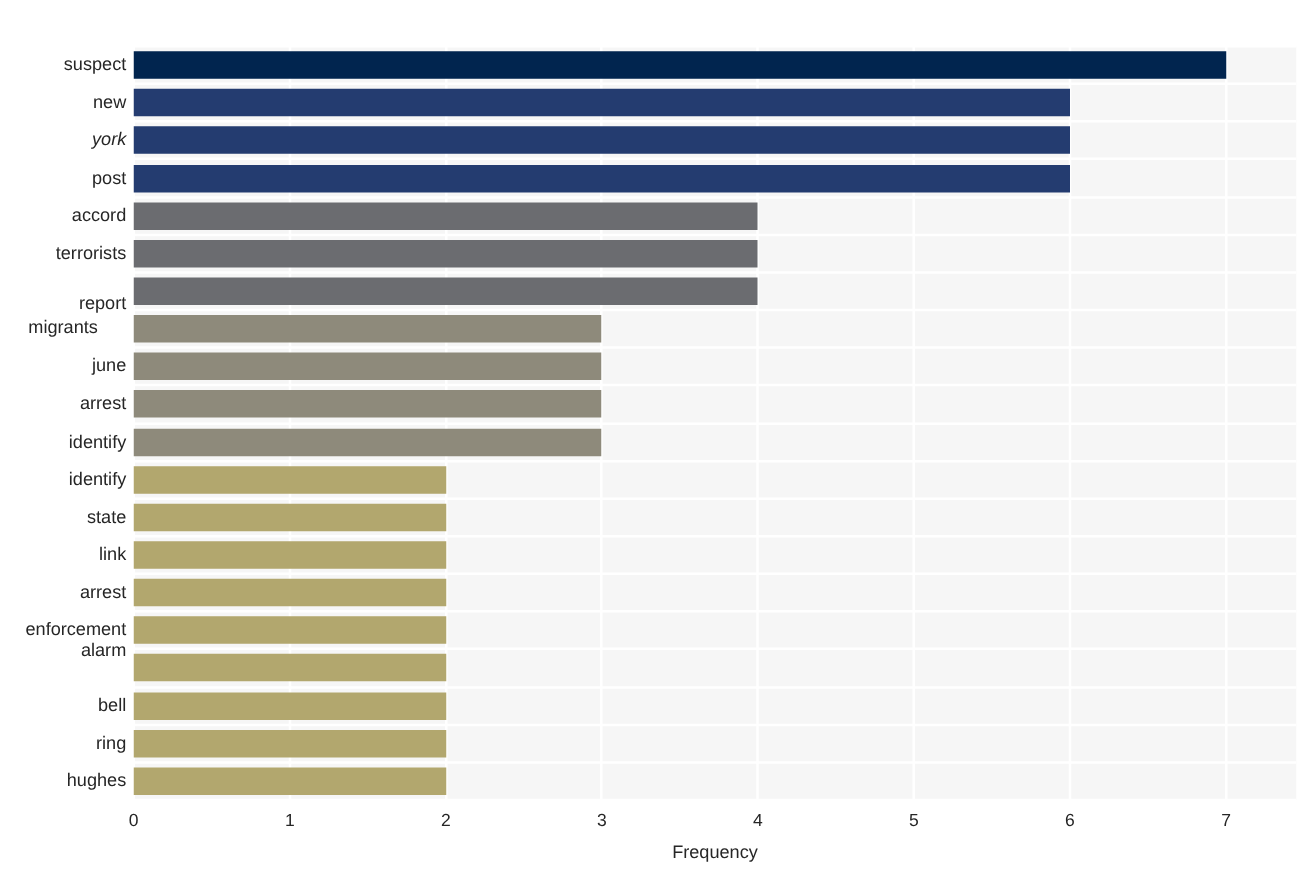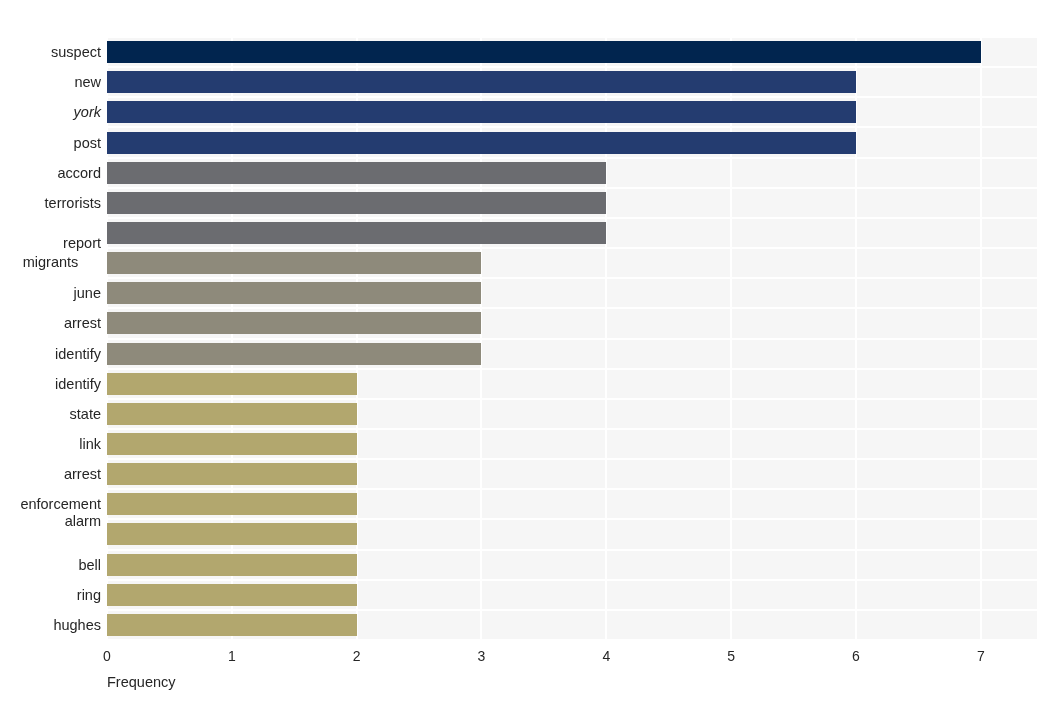--- a/index.html
+++ b/index.html
@@ -83,21 +83,21 @@
     margin-left: -20px;
     text-align: center;
     font-size: 14px;
     color: #262626;
   }
   #xaxis-label {
     position: absolute;
     left: 107px;
     top: 674px;
     width: 930px;
-    text-align: left;
+    text-align: center;
     font-size: 14.5px;
     color: #262626;
   }
 </style>
 </head>
 <body>
 
 <div id="figure">
 
 

